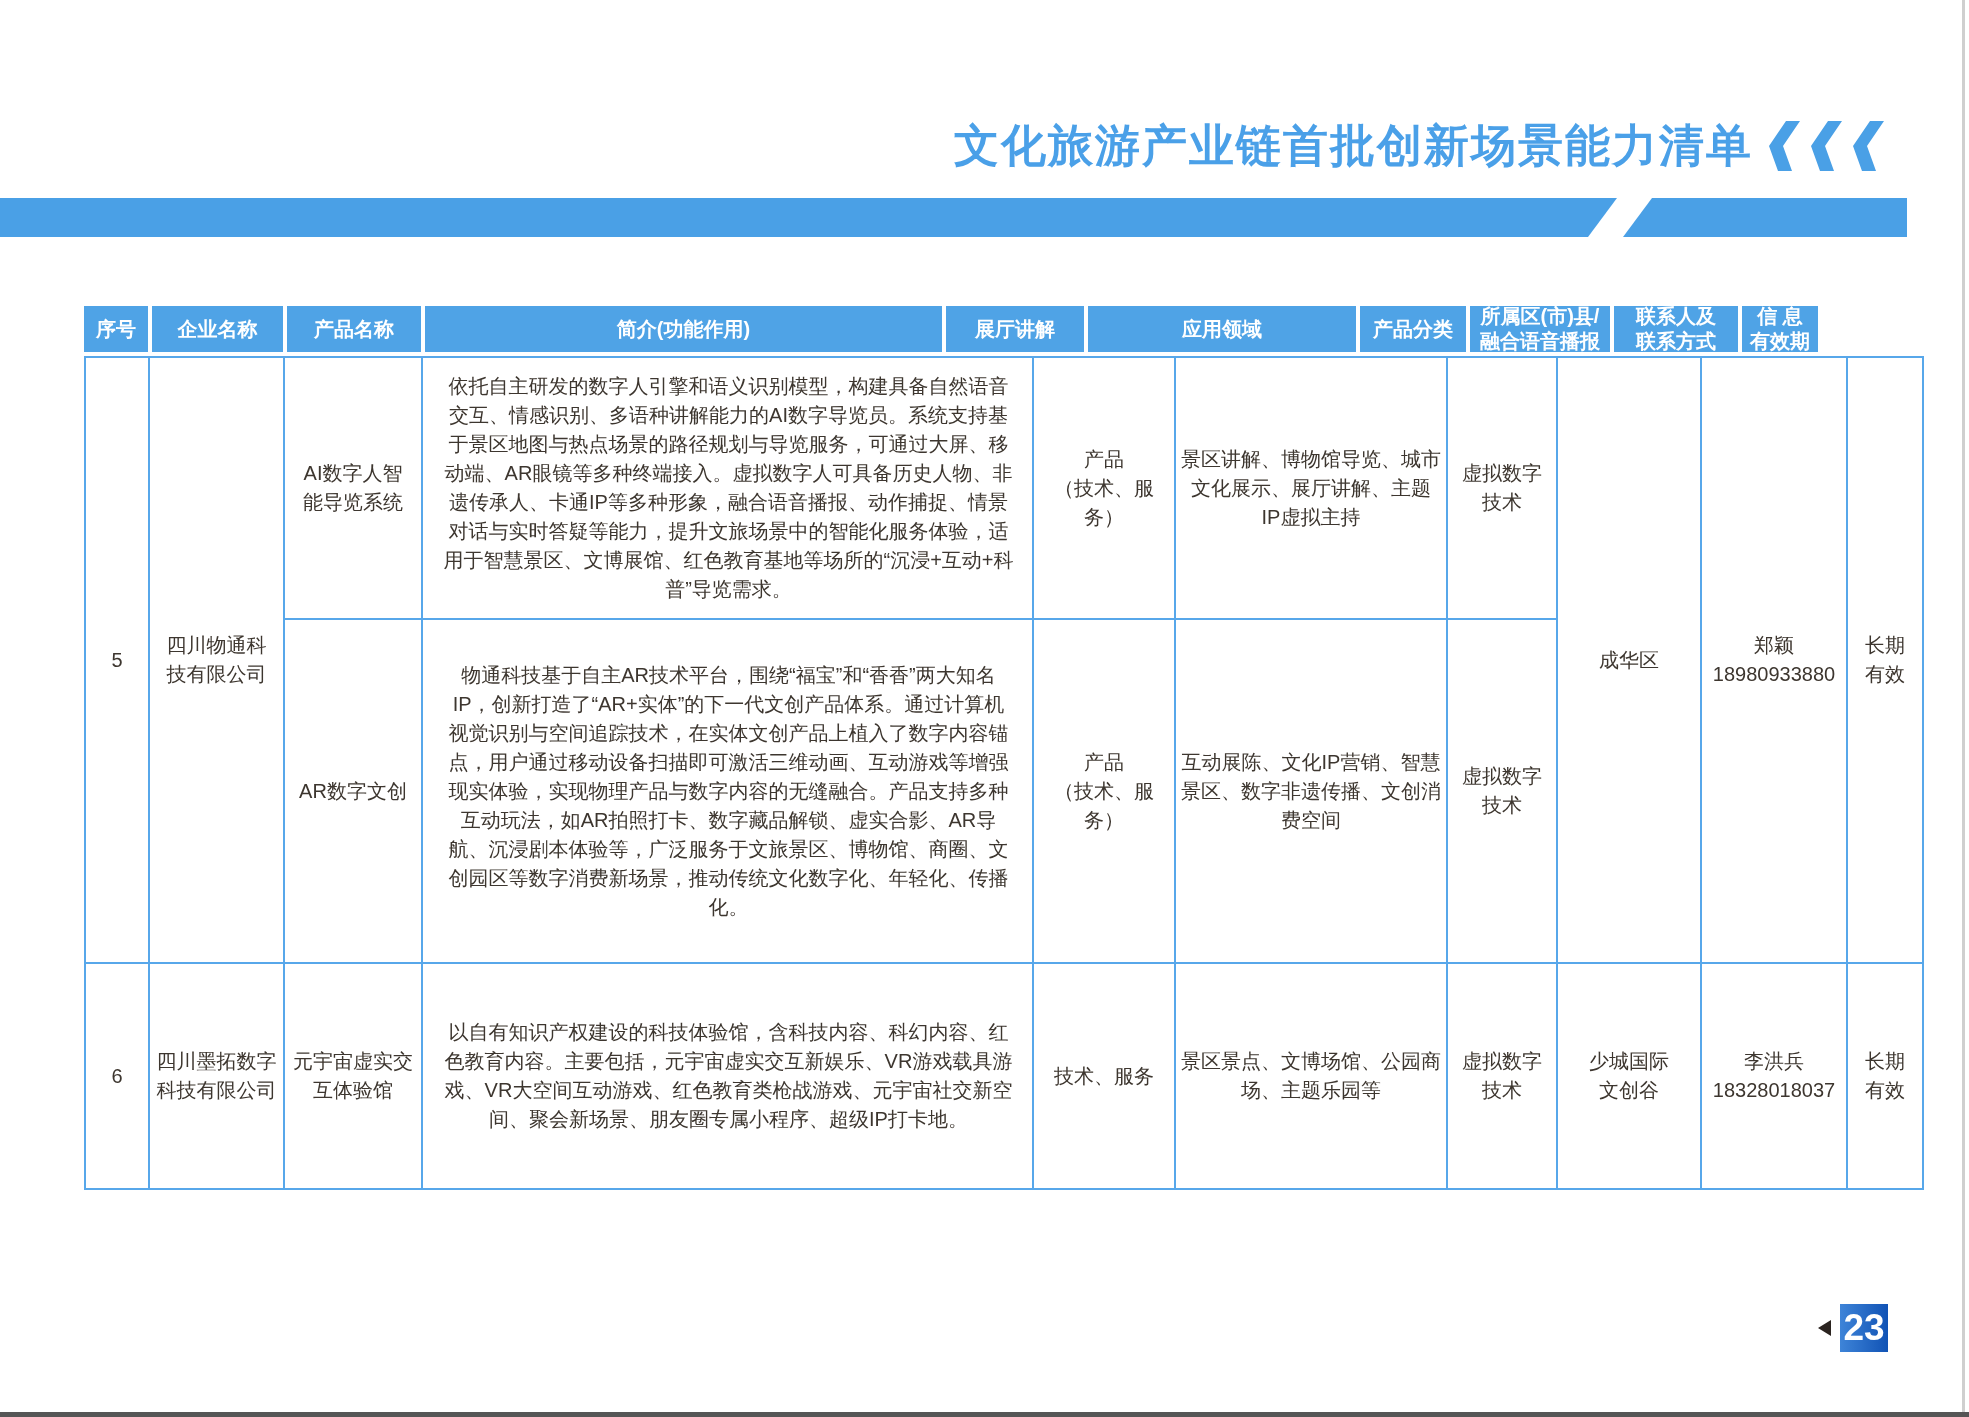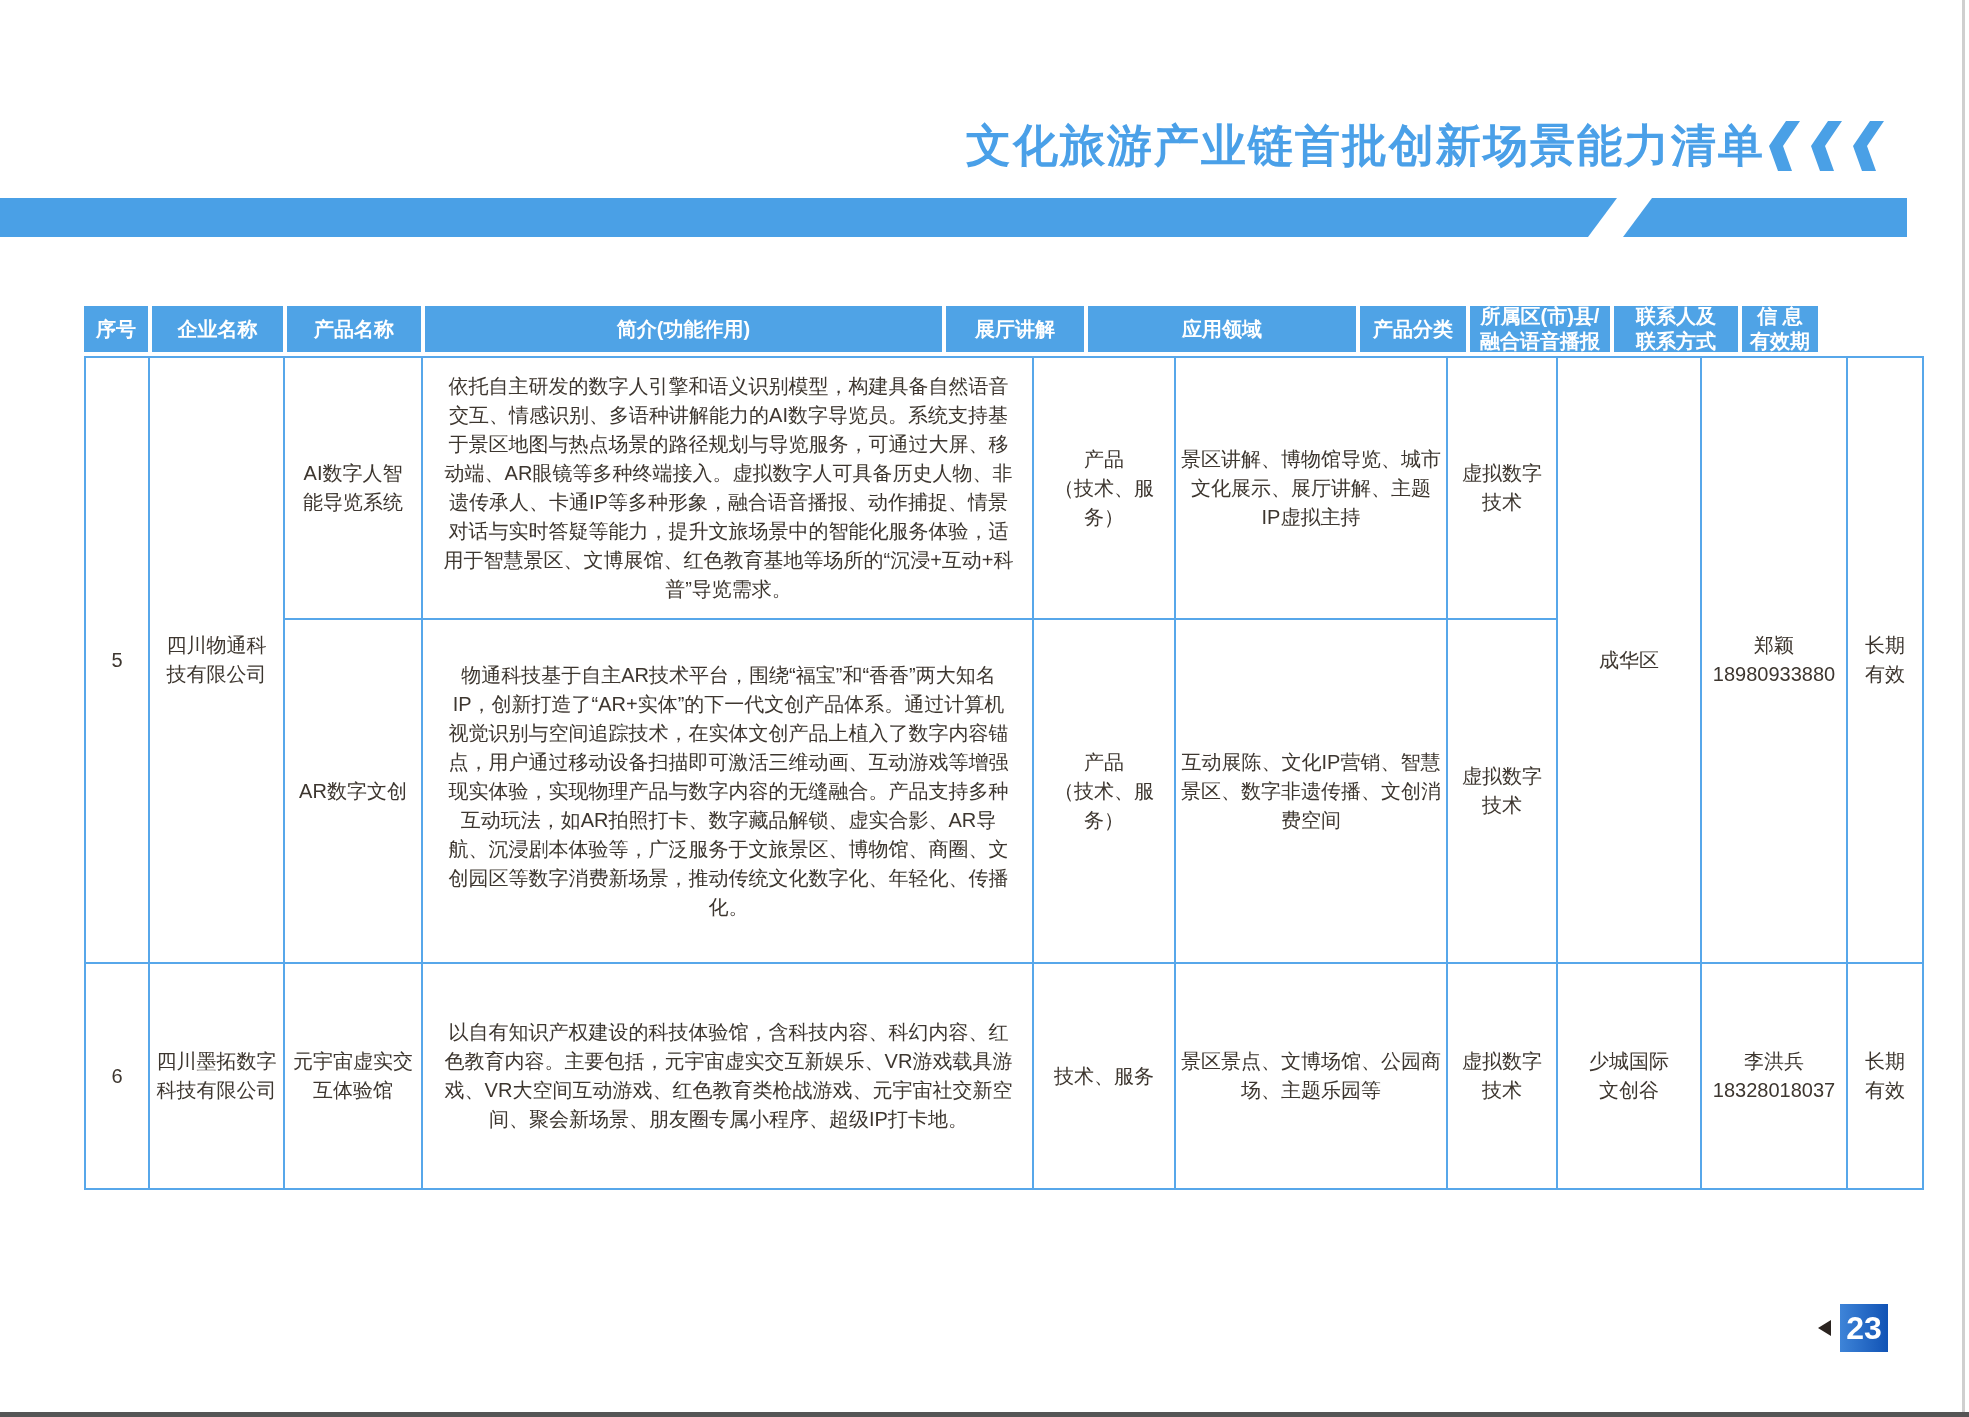--- a/index.html
+++ b/index.html
@@ -7,21 +7,21 @@
     position:relative;
     width:1969px;height:1417px;
     background:#ffffff;
     overflow:hidden;
     font-family:"Liberation Sans","DejaVu Sans",sans-serif;
     color:#3d362f;
   }
   
   .title-wrap{
     position:absolute;top:116px;right:82px;
-    display:flex;align-items:center;
+    display:flex;align-items:center;gap:12px;
   }
   .page-title{
     font-size:45px;font-weight:bold;color:#4aa0e8;letter-spacing:2px;
     white-space:nowrap;
   }
   .chevrons{display:block;}
   
   .bar-seg1{
     position:absolute;left:0;top:198px;width:1620px;height:39px;
     background:#4aa0e6;
@@ -61,21 +61,21 @@
     text-align:justify;white-space:normal;
     padding:14px 18px 14px 20px;line-height:1.5;
   }
   tr.r1{height:230px;}
   tr.r2{height:344px;}
   tr.r3{height:226px;}
   
   .page-badge{
     position:absolute;left:1840px;top:1304px;width:48px;height:48px;
     background:linear-gradient(90deg,#3e84d8,#1153b5);
-    color:#ffffff;font-size:32px;font-weight:bold;
+    color:#ffffff;font-size:37px;font-weight:bold;
     display:flex;align-items:center;justify-content:center;
   }
   .back-tri{
     position:absolute;left:1818px;top:1320px;
     width:0;height:0;
     border-top:8px solid transparent;border-bottom:8px solid transparent;
     border-right:13px solid #2b2420;
   }
   
   .edge-right{position:absolute;top:0;left:1962px;width:3px;height:1417px;background:#cfcfcf;}

